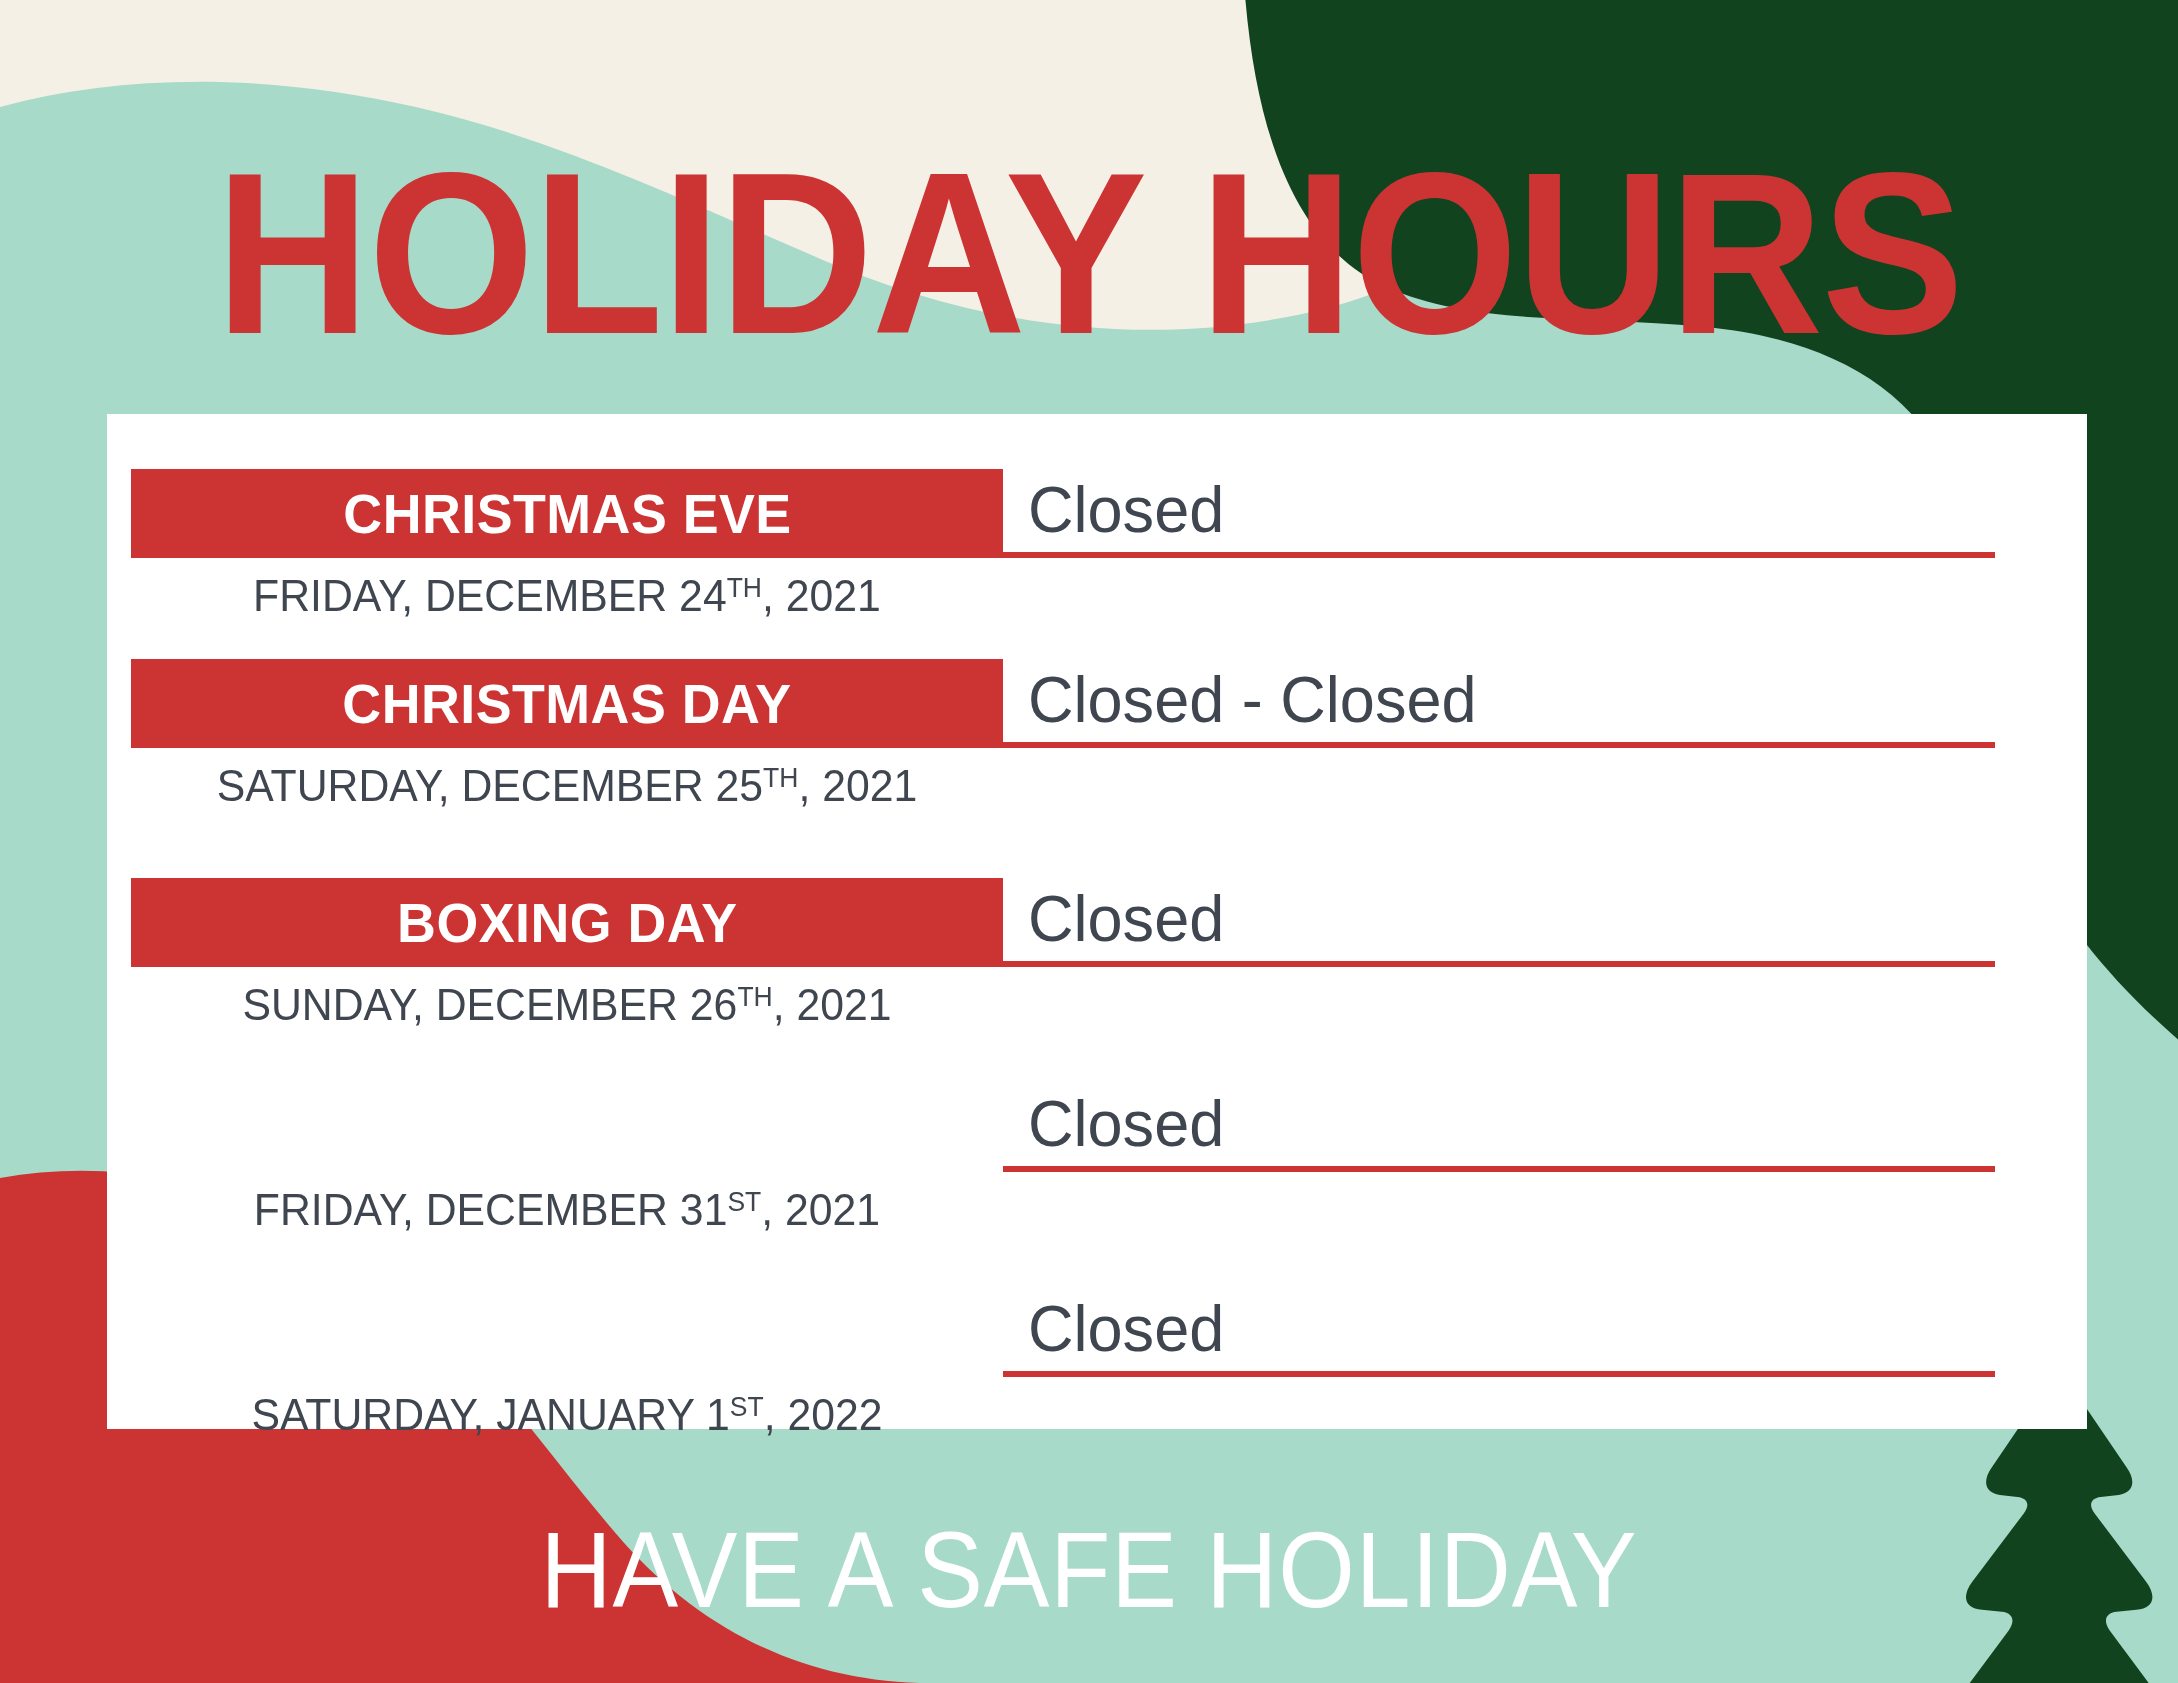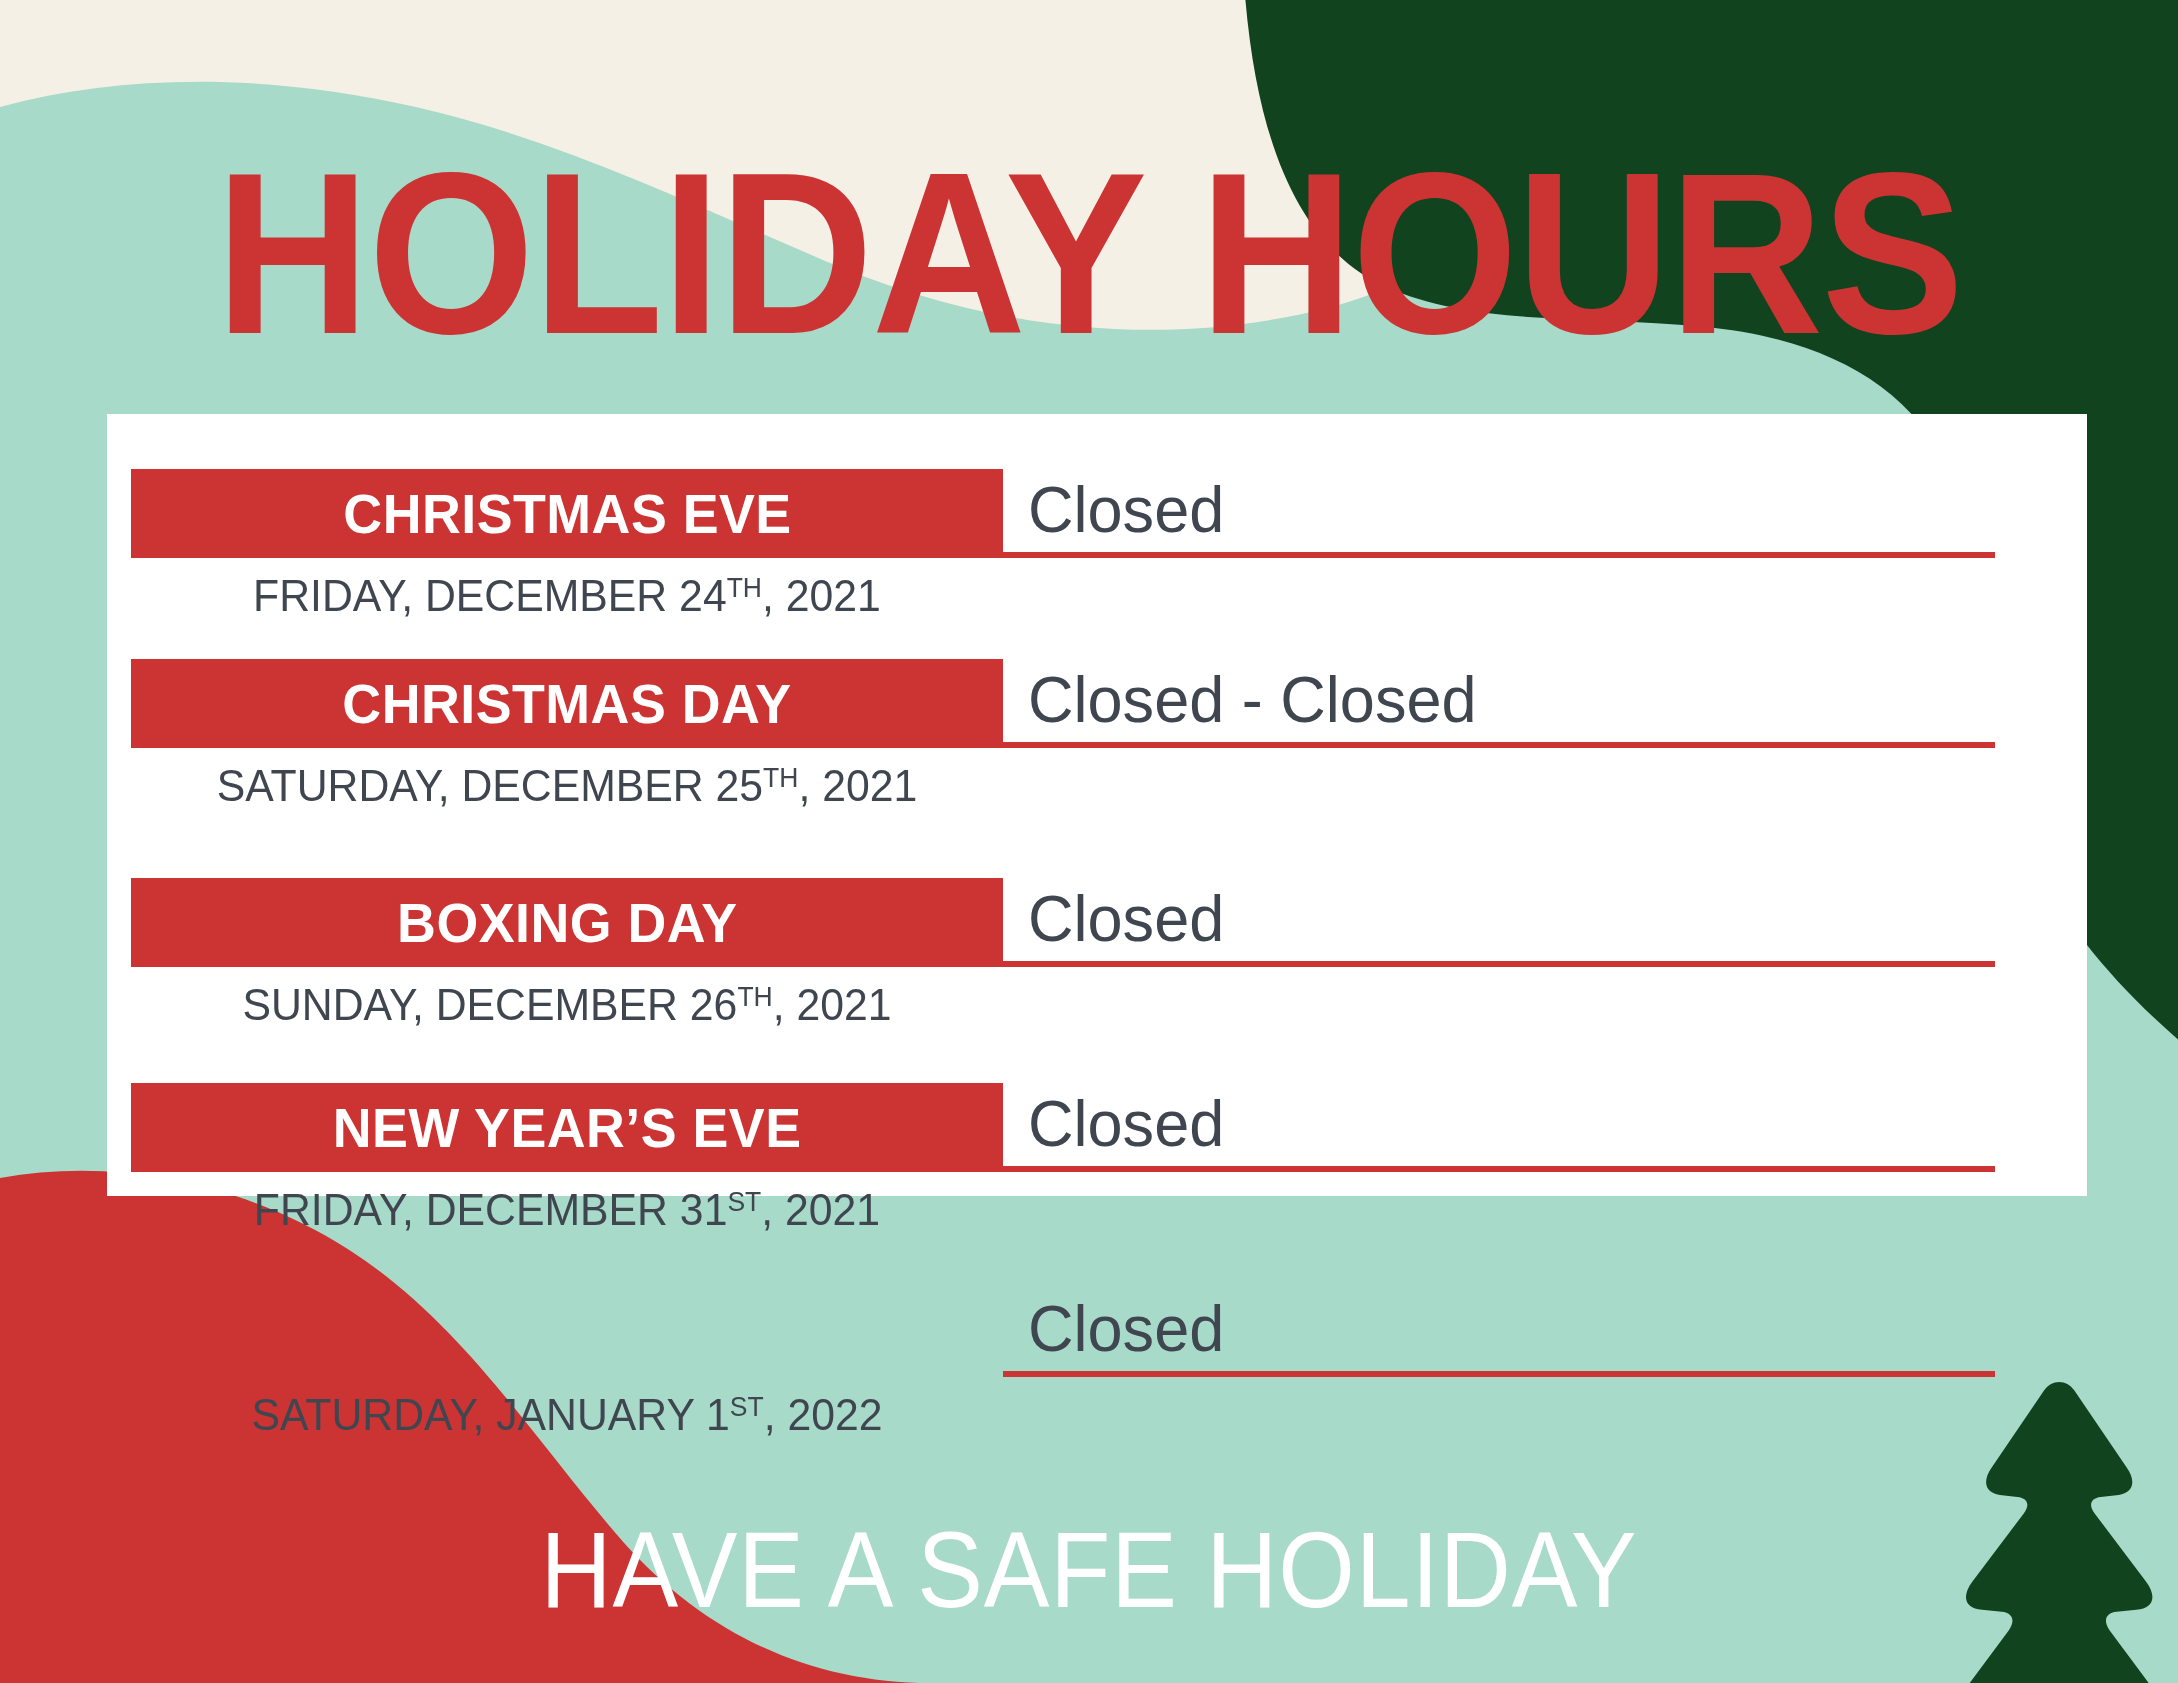--- a/index.html
+++ b/index.html
@@ -41,21 +41,21 @@
     transform-origin: 50% 50%;
     white-space: nowrap;
   }
 
   
   .card {
     position: absolute;
     left: 107px;
     top: 414px;
     width: 1980px;
-    height: 782px;
+    height: 1015px;
     background: #ffffff;
   }
 
   .rows {
     position: absolute;
     left: 0;
     top: 0;
     width: 1980px;
   }
 
@@ -223,23 +223,20 @@
       <div class="row r2">
         <div class="name-bar">
           <span class="name-text">BOXING DAY</span>
         </div>
         <div class="underline"></div>
         <div class="hours">Closed</div>
         <div class="date"><span>SUNDAY, DECEMBER 26</span><sup>TH</sup><span>, 2021</span></div>
       </div>
 
       <div class="row r3">
-        <div class="name-bar">
-          <span class="name-text">NEW YEAR’S EVE</span>
-        </div>
         <div class="underline"></div>
         <div class="hours">Closed</div>
         <div class="date"><span>FRIDAY, DECEMBER 31</span><sup>ST</sup><span>, 2021</span></div>
       </div>
 
       <div class="row r4">
         <div class="underline"></div>
         <div class="hours">Closed</div>
         <div class="date"><span>SATURDAY, JANUARY 1</span><sup>ST</sup><span>, 2022</span></div>
       </div>

